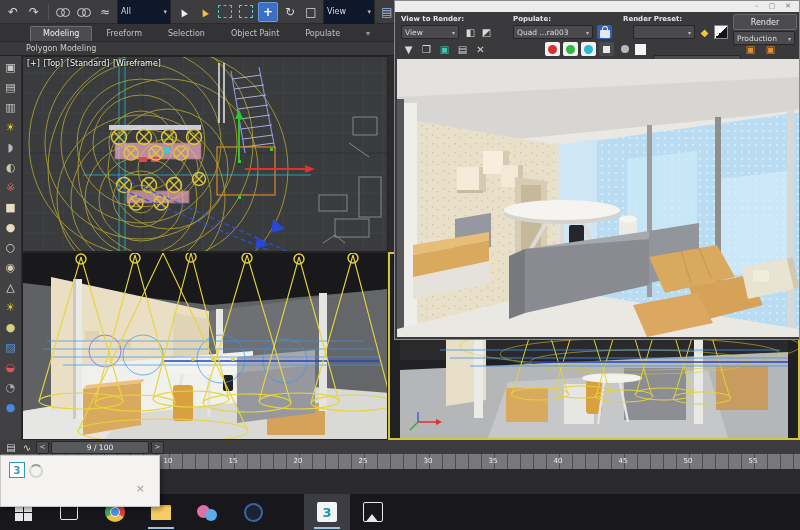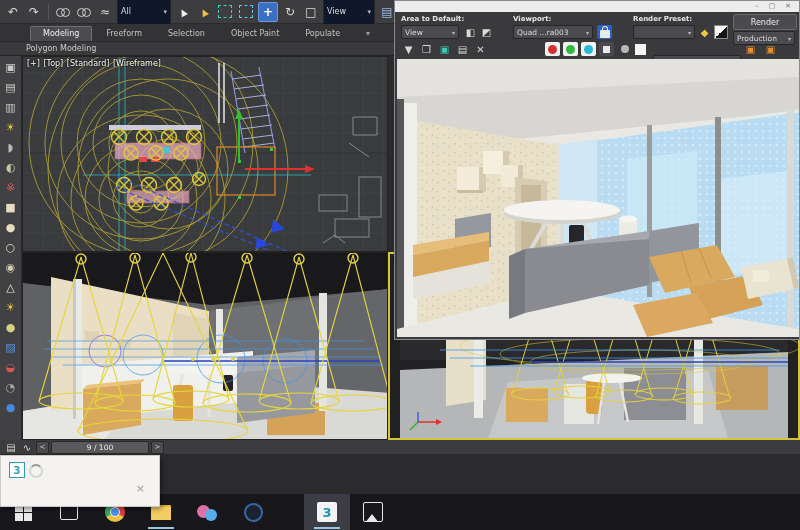--- a/index.html
+++ b/index.html
@@ -434,38 +434,38 @@
       </g>
     </svg>
   </div>
 
   <div id="rfw" class="abs">
     <div id="rfw-title">
       <span>–</span>
       <span>▢</span>
       <span>✕</span>
     </div>
-    <div class="rlabel" style="left:6px;top:14px">Area to Default:</div>
+    <div class="rlabel" style="left:6px;top:14px">View to Render:</div>
     <div class="rdd" style="left:6px;top:24px;width:58px">
       <span>View</span>
       <span style="font-size:6px;color:#bbb">▾</span>
     </div>
     <div class="ricon" style="left:68px;top:24px">◧</div>
     <div class="ricon" style="left:84px;top:24px">◩</div>
 
-    <div class="rlabel" style="left:118px;top:14px">Viewport:</div>
+    <div class="rlabel" style="left:118px;top:14px">Populate:</div>
     <div class="rdd" style="left:118px;top:24px;width:80px">
       <span>Quad ...ra003</span>
       <span style="font-size:6px;color:#bbb">▾</span>
     </div>
     <div class="ricon" style="left:202px;top:24px;background:#2a62c8;border-radius:2px">
         <span class="lockicon"></span>
       </div>
 
-    <div class="rlabel" style="left:238px;top:14px">Render Preset:</div>
+    <div class="rlabel" style="left:228px;top:14px">Render Preset:</div>
     <div class="rdd" style="left:238px;top:24px;width:62px">
       <span></span>
       <span style="font-size:6px;color:#bbb">▾</span>
     </div>
     <div class="ricon" style="left:302px;top:24px;color:#e8c840">◆</div>
     <div class="ricon" style="left:318px;top:24px">
         <span class="bw"></span>
       </div>
 
     <div class="rbtn" style="left:338px;top:13px;width:62px;height:14px">Render</div>
@@ -582,20 +582,34 @@
     </div>
   </div>
 
   <div id="timerow" class="abs">
     <div class="tbtn sm" style="width:14px;height:12px">▤</div>
     <div class="tbtn sm" style="width:14px;height:12px">∿</div>
     <div class="stepbtn">&lt;</div>
     <div id="framebox">9 / 100</div>
     <div class="stepbtn">&gt;</div>
   </div>
+  <div id="trackbar" class="abs">
+    <div id="slider0"></div>
+    <span class="num" style="left:103px">5</span>
+    <span class="num" style="left:168px">10</span>
+    <span class="num" style="left:233px">15</span>
+    <span class="num" style="left:298px">20</span>
+    <span class="num" style="left:363px">25</span>
+    <span class="num" style="left:428px">30</span>
+    <span class="num" style="left:493px">35</span>
+    <span class="num" style="left:558px">40</span>
+    <span class="num" style="left:623px">45</span>
+    <span class="num" style="left:688px">50</span>
+    <span class="num" style="left:753px">55</span>
+  </div>
 
 
   <div id="popup" class="abs">
     <div class="p3">3</div>
     <div class="spin"></div>
     <div class="px">×</div>
   </div>
 
   <div id="taskbar" class="abs">
     <div class="task">

